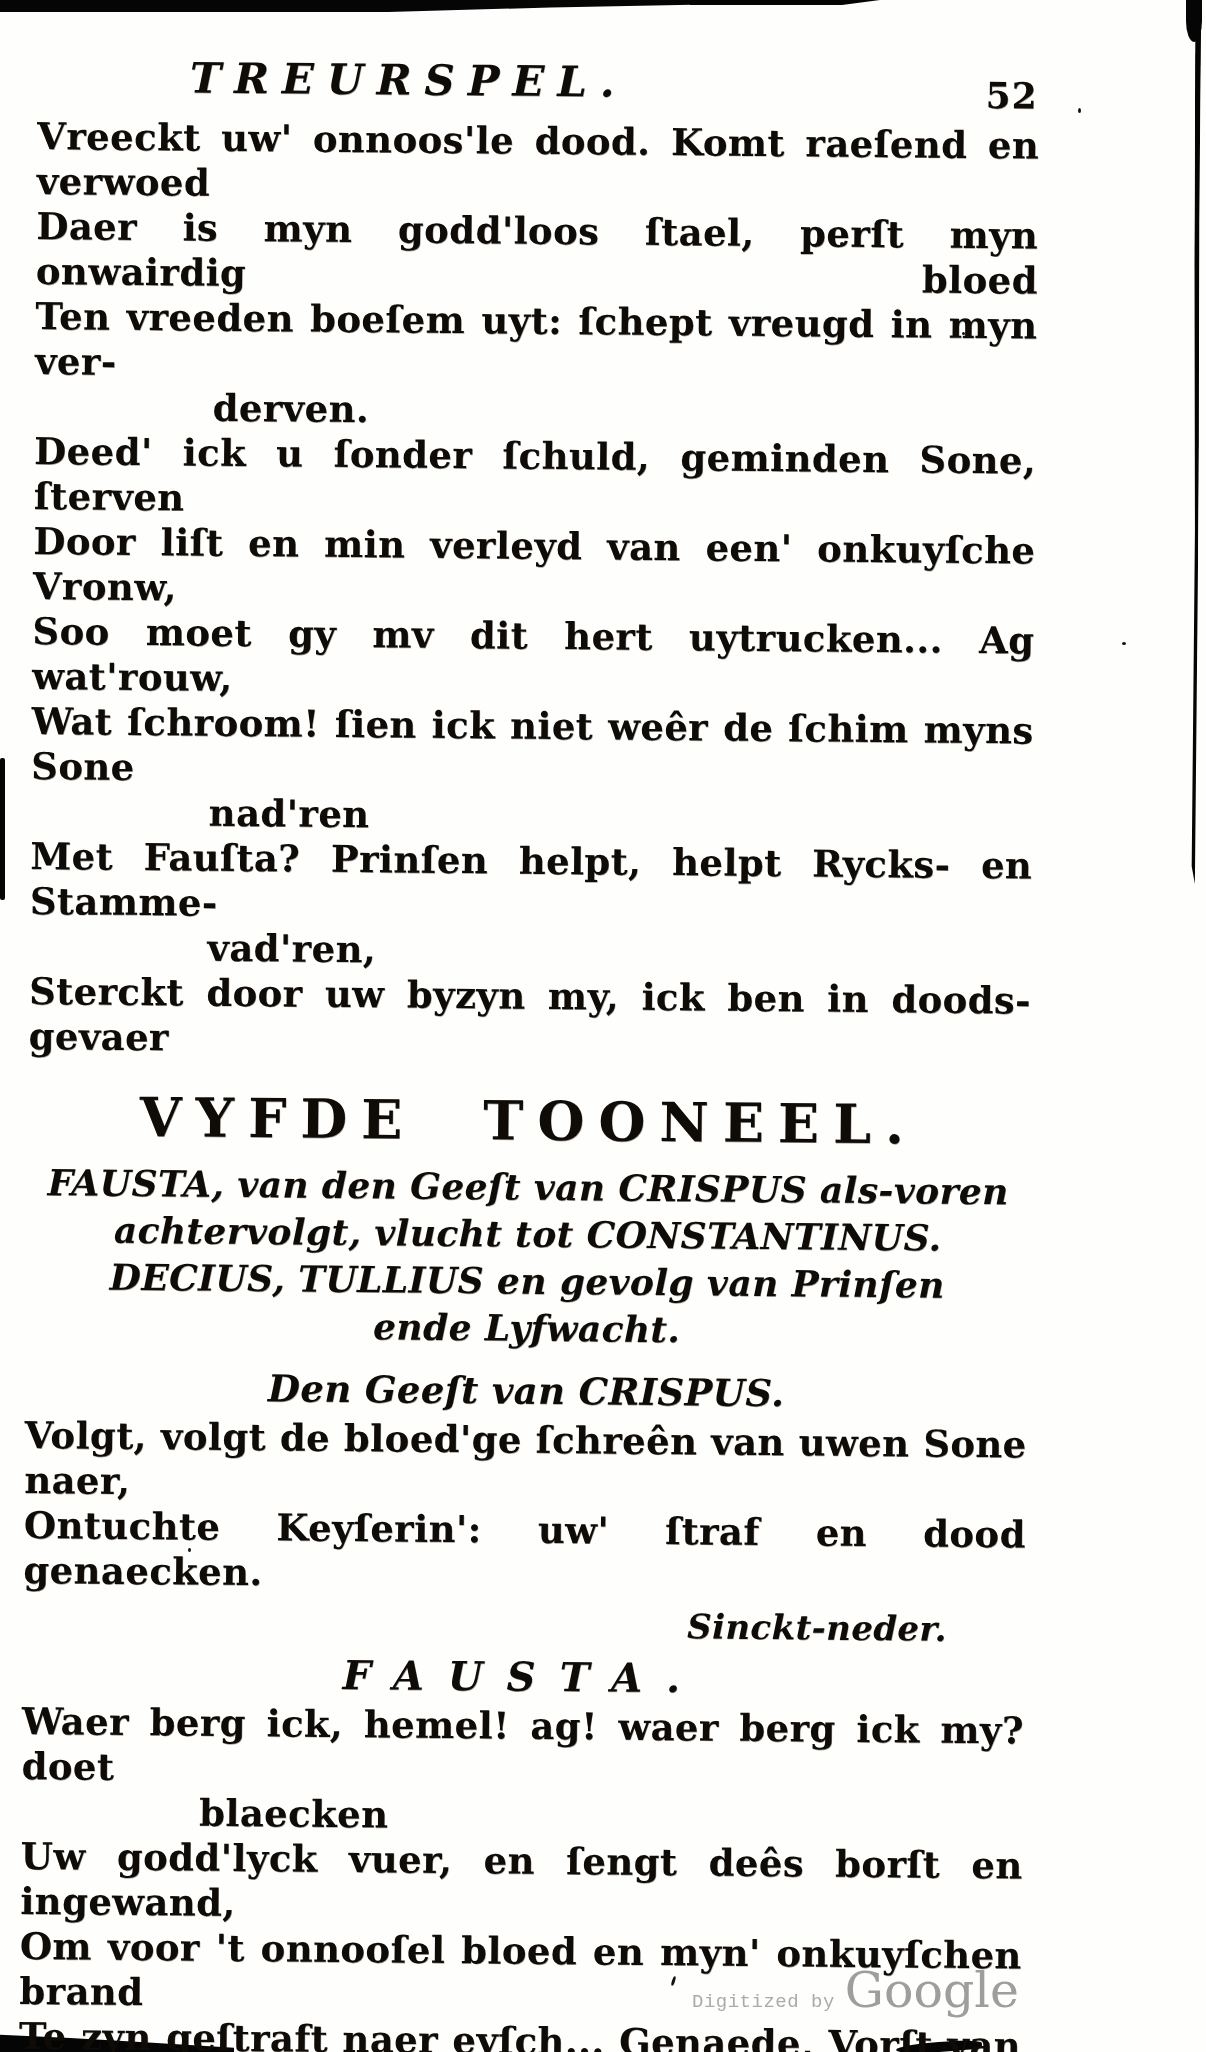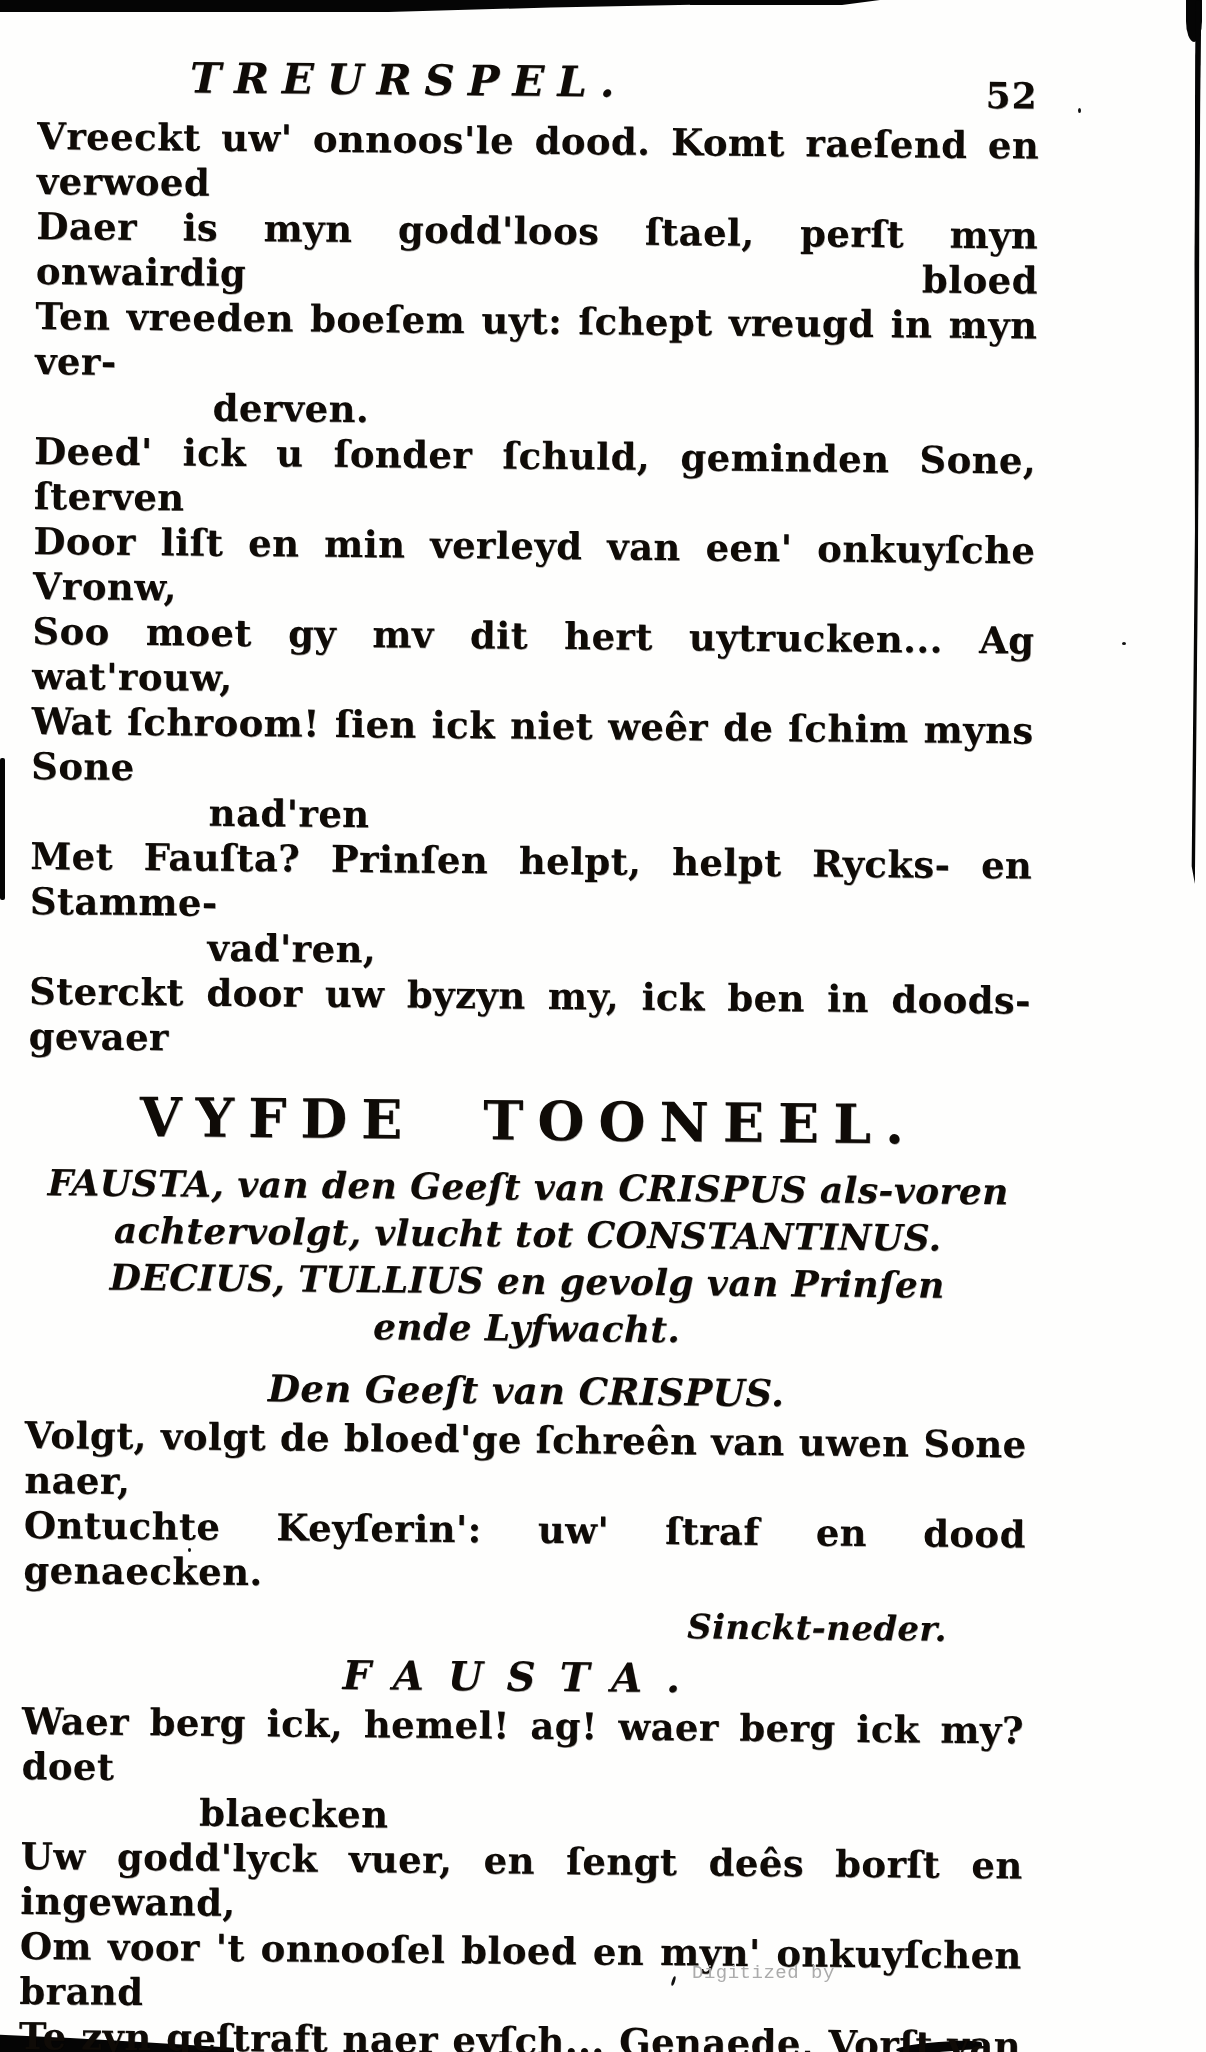--- a/index.html
+++ b/index.html
@@ -144,15 +144,16 @@
         <div class="line indent">blaecken</div>
         <div class="line just">Uw godd'lyck vuer, en ſengt deês borſt en ingewand,</div>
         <div class="line just">Om voor 't onnooſel bloed en myn' onkuyſchen brand</div>
         <div class="line just">Te zyn geſtraft naer eyſch... Genaede, Vorſt van</div>
       </div>
 
   </div>
 
   <div class="watermark">
     <span class="digitized-by">Digitized by</span>
+    <span class="google-logo">Google</span>
   </div>
 
 </div>
 
 </body></html>

